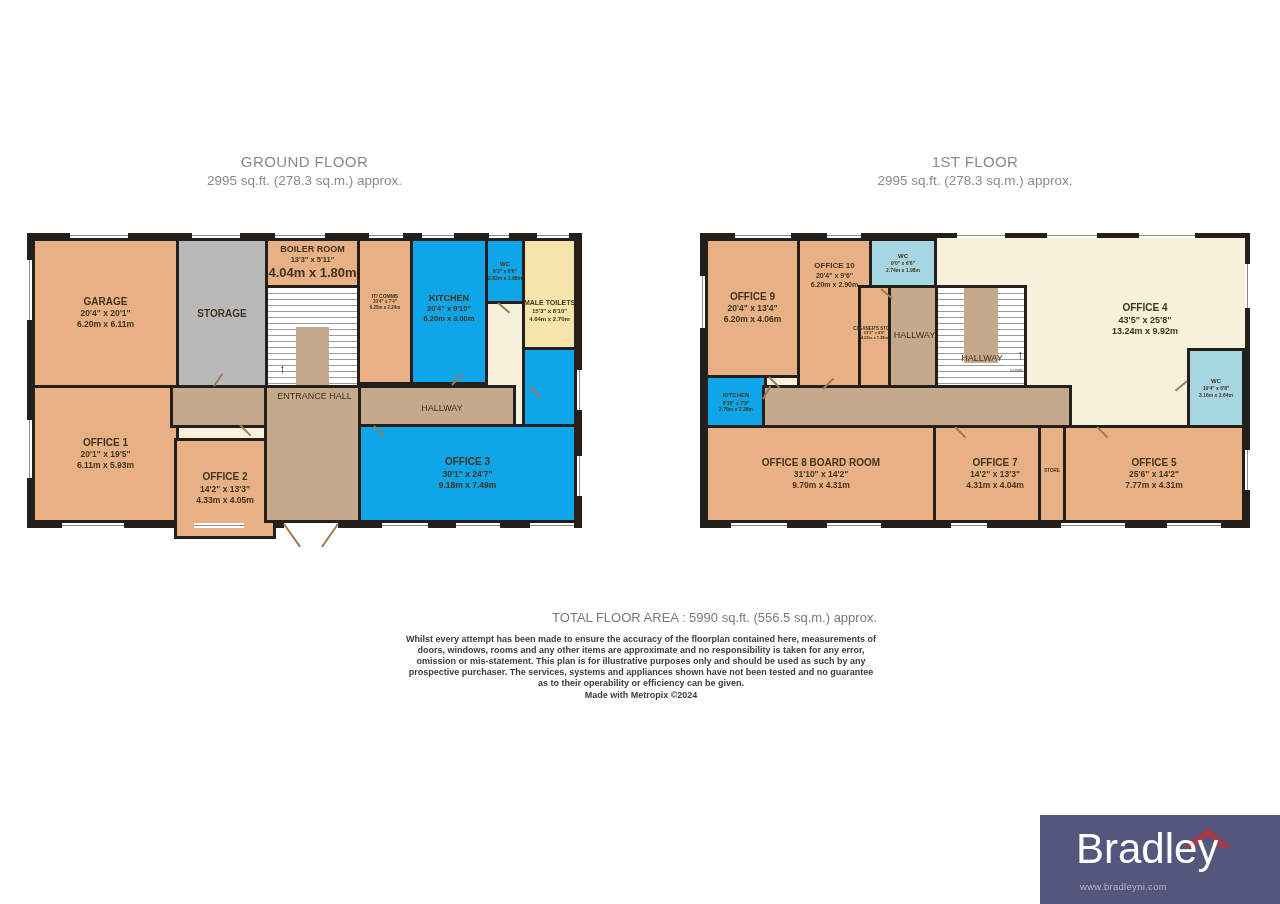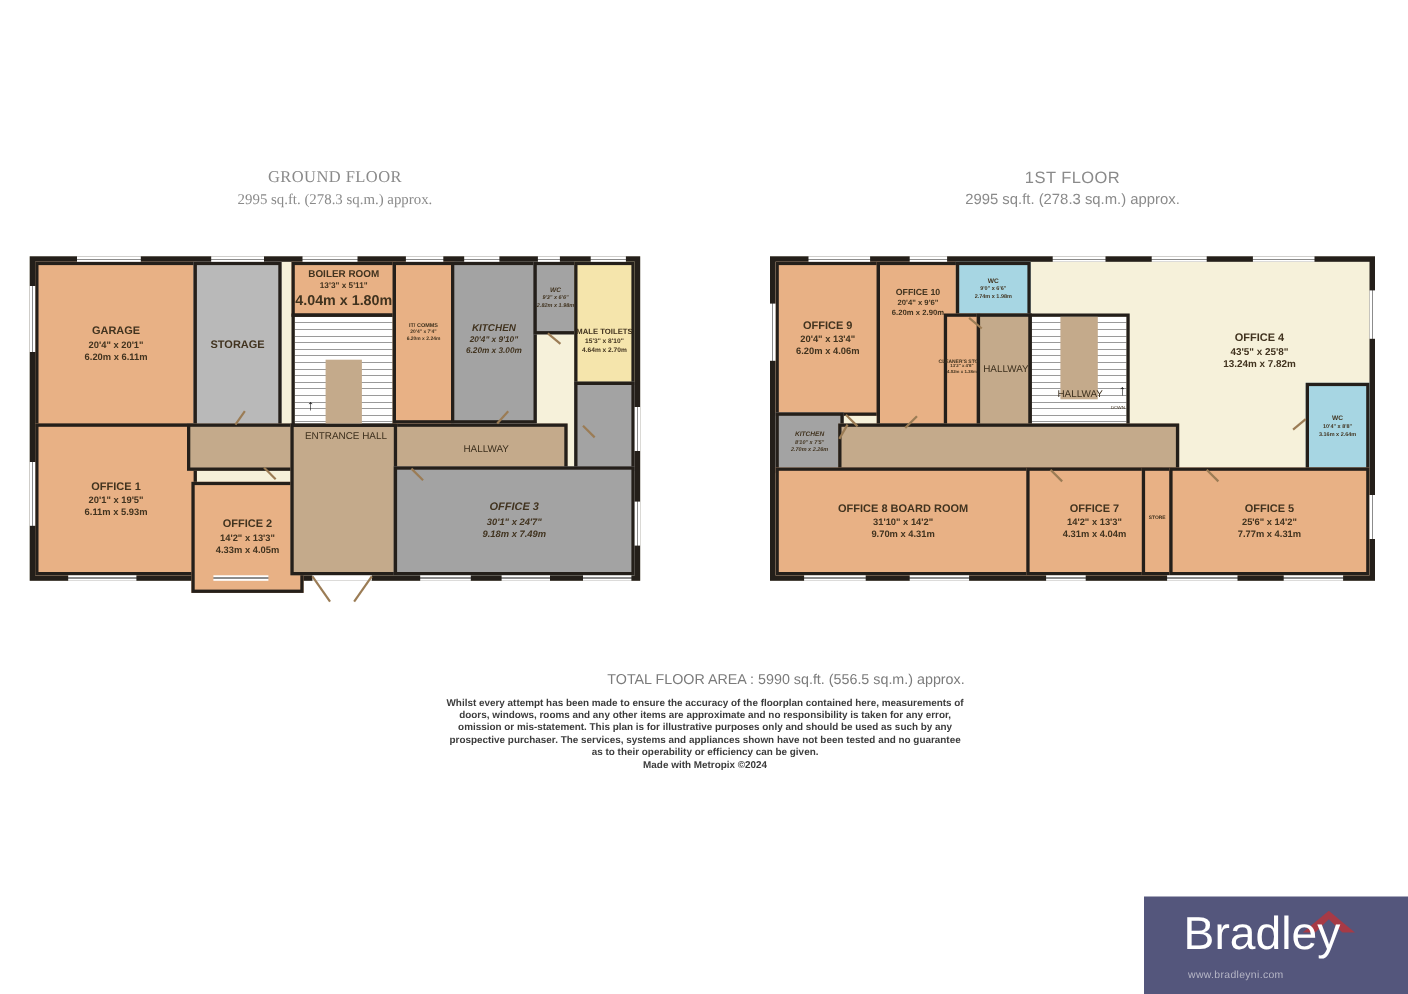--- a/index.html
+++ b/index.html
@@ -8,21 +8,21 @@
   .plan{position:absolute;border:5px solid #241f1a;background:#f6f1da;}
   .rm{position:absolute;box-sizing:border-box;border:3px solid #241f1a;display:flex;flex-direction:column;
       align-items:center;justify-content:center;text-align:center;color:#41331f;font-weight:bold;}
   .rm.topalign{justify-content:flex-start;}
   .nm{font-size:10px;line-height:1.25;white-space:nowrap;}
   .d{font-size:8.5px;line-height:1.3;white-space:nowrap;}
   .tiny .nm{font-size:6px;line-height:1.3;}
   .tiny .d{font-size:5px;line-height:1.3;}
   .micro .nm{font-size:4.5px;line-height:1.2;}
   .micro .d{font-size:4px;line-height:1.2;}
-  .orange{background:#e8b185;} .cream{background:#a3a3a3;font-style:italic;} .gray{background:#b9b9b9;}
+  .orange{background:#e8b185;} .cream{background:#0ea5e9;} .gray{background:#b9b9b9;}
   .yellow{background:#f5e5ac;} .blue{background:#a7d6e3;} .brown{background:#c4aa8b;}
   .nb{border:none;background:transparent;}
   .hlab{position:absolute;font-weight:normal;font-size:9px;color:#3c2f1d;white-space:nowrap;text-align:center;}
   .stairs{position:absolute;box-sizing:border-box;border:3px solid #241f1a;
           background:repeating-linear-gradient(180deg,#ffffff 0px,#ffffff 5px,#9a9a9a 5px,#9a9a9a 6px);}
   .landing{position:absolute;background:#c4aa8b;}
   .arrow{position:absolute;font-size:13px;font-weight:bold;color:#111;line-height:1;}
   .wh{position:absolute;height:5px;background:linear-gradient(180deg,#fff 0 2px,#8c8c8c 2px 3px,#fff 3px 5px);}
   .wv{position:absolute;width:5px;background:linear-gradient(90deg,#fff 0 2px,#8c8c8c 2px 3px,#fff 3px 5px);}
   .dg{position:absolute;height:5px;background:#fff;}
@@ -38,21 +38,21 @@
   .brand{position:absolute;left:36px;top:10px;font-size:42px;color:#ffffff;font-weight:400;letter-spacing:0px;}
   .roof{position:absolute;left:144px;top:13px;width:48px;height:20px;background:#a73a46;
         clip-path:polygon(50% 0,100% 100%,76% 100%,50% 38%,24% 100%,0 100%);}
   .url{position:absolute;left:40px;top:66px;font-size:9.5px;color:#b6b6c6;letter-spacing:.3px;}
 </style>
 </head>
 <body>
 
 <div id="canvas">
 
-  <div class="title" style="left:27px;top:152px;width:555px;font-family:Liberation Serif, serif;">
+  <div class="title" style="left:27px;top:152px;width:555px;">
     <div class="t1">GROUND FLOOR</div>
     <div class="t2">2995 sq.ft. (278.3 sq.m.) approx.</div>
   </div>
 
   <div class="title" style="left:700px;top:152px;width:550px;">
     <div class="t1">1ST FLOOR</div>
     <div class="t2">2995 sq.ft. (278.3 sq.m.) approx.</div>
   </div>
 
   <div class="plan" style="left:27px;top:233px;width:545px;height:285px;">
@@ -62,21 +62,21 @@
       <div class="d">20'4" x 20'1"</div>
       <div class="d">6.20m x 6.11m</div>
     </div>
 
     <div class="rm orange" style="left:0;top:147px;width:147px;height:138px;">
       <div class="nm">OFFICE 1</div>
       <div class="d">20'1" x 19'5"</div>
       <div class="d">6.11m x 5.93m</div>
     </div>
 
-    <div class="rm gray" style="left:144px;top:0;width:80px;height:152px;">
+    <div class="rm gray" style="left:144px;top:0;width:92px;height:152px;">
       <div class="nm">STORAGE</div>
     </div>
 
     <div class="rm orange" style="left:142px;top:200px;width:102px;height:101px;">
       <div class="nm">OFFICE 2</div>
       <div class="d">14'2" x 13'3"</div>
       <div class="d">4.33m x 4.05m</div>
     </div>
 
     <div class="rm orange" style="left:233px;top:0;width:95px;height:50px;">
@@ -195,21 +195,21 @@
     <div class="stairs" style="left:230px;top:47px;width:92px;height:143px;">
       <div class="landing" style="left:30%;top:0;width:40%;height:55%;"></div>
     </div>
     <div class="hlab" style="left:238px;top:115px;width:78px;">HALLWAY</div>
     <div class="arrow" style="left:312px;top:110px;">↑</div>
     <div class="hlab" style="left:305px;top:130px;font-size:4px;">DOWN</div>
 
     <div class="rm nb" style="left:340px;top:52px;width:200px;height:60px;">
       <div class="nm">OFFICE 4</div>
       <div class="d" style="font-size:9px;">43'5" x 25'8"</div>
-      <div class="d" style="font-size:9px;">13.24m x 7.82m</div>
+      <div class="d" style="font-size:9px;">13.24m x 9.92m</div>
     </div>
 
     <div class="rm blue tiny" style="left:482px;top:110px;width:58px;height:80px;">
       <div class="nm">WC</div>
       <div class="d">10'4" x 8'8"</div>
       <div class="d">3.16m x 2.64m</div>
     </div>
 
     <div class="rm brown" style="left:57px;top:147px;width:310px;height:43px;"></div>
 

